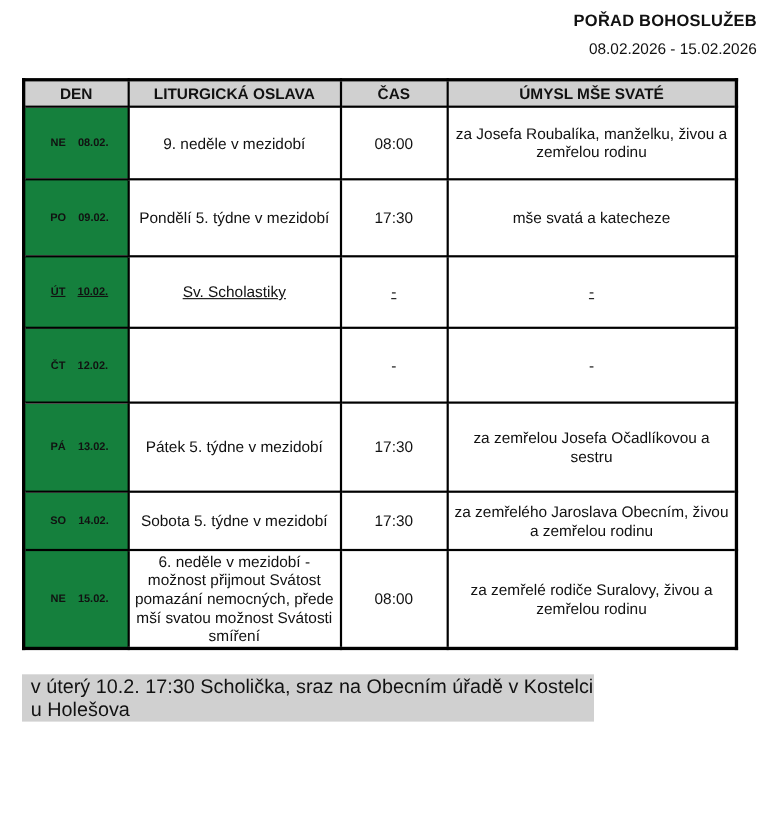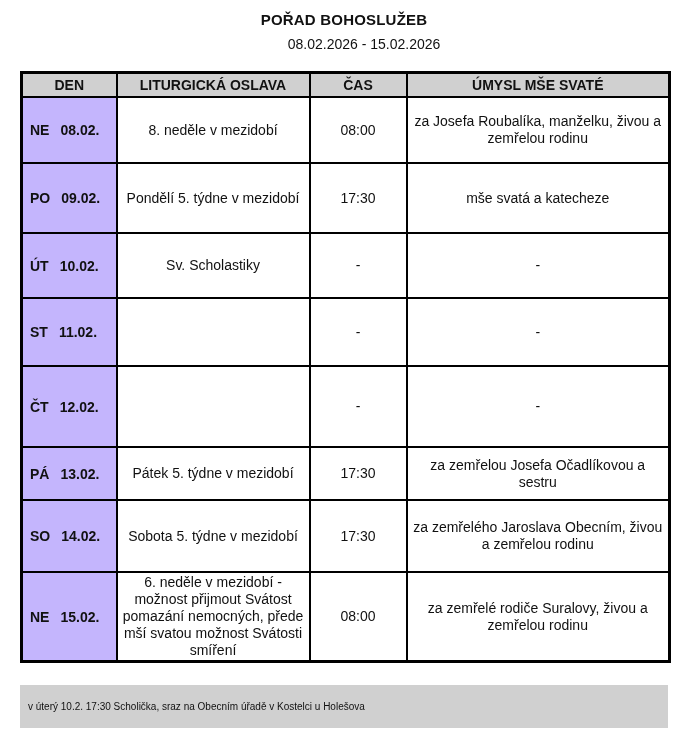--- a/index.html
+++ b/index.html
@@ -10,21 +10,21 @@
     font-family: "Liberation Sans", sans-serif;
     color: #111111;
   }
   .doc {
     width: 688px;
     height: 749px;
     position: relative;
     overflow: hidden;
   }
   .doc-header {
-    text-align: center;
+    text-align: right;
     padding-top: 10px;
   }
   .title-line {
     font-size: 15px;
     font-weight: bold;
     line-height: 20px;
     letter-spacing: 0.2px;
   }
   .date-line {
     font-size: 14px;
@@ -44,53 +44,53 @@
     overflow: hidden;
   }
   table.schedule th {
     background: #d0d0d0;
     font-size: 14px;
     font-weight: bold;
     height: 20px;
     padding: 1px 2px;
   }
   td.day {
-    background: #c4b5fd;
+    background: #15803d;
     font-weight: bold;
-    font-size: 14px;
-    text-align: left;
+    font-size: 10px;
+    text-align: center;
     padding-left: 7px;
     white-space: nowrap;
   }
   td.day .dt { margin-left: 11px; }
   td.cel, td.tim, td.int {
     font-size: 14px;
     text-align: center;
     padding: 1px 2px;
     line-height: 17px;
     vertical-align: middle;
   }
   tbody tr:nth-child(1) { height: 66px; }
   tbody tr:nth-child(2) { height: 70px; }
-  tbody tr:nth-child(3) { height: 65px; }
+  tbody tr:nth-child(3) { height: 65px; text-decoration: underline; }
   tbody tr:nth-child(4) { height: 68px; }
   tbody tr:nth-child(5) { height: 81px; }
   tbody tr:nth-child(6) { height: 53px; }
   tbody tr:nth-child(7) { height: 72px; }
   tbody tr:nth-child(8) { height: 88px; }
   .footer-bar {
     margin: 22px 20px 0 20px;
-    width: 648px;
+    width: 520px;
     height: 43px;
     background: #d0d0d0;
     display: flex;
     align-items: center;
     box-sizing: border-box;
     padding-left: 8px;
-    font-size: 10px;
+    font-size: 18px;
   }
 </style>
 </head>
 <body>
 
 <div class="doc">
 
   <div class="doc-header">
     <div class="title-line">POŘAD BOHOSLUŽEB</div>
     <div class="date-line">08.02.2026 - 15.02.2026</div>
@@ -107,39 +107,33 @@
       <tr>
         <th>DEN</th>
         <th>LITURGICKÁ OSLAVA</th>
         <th>ČAS</th>
         <th>ÚMYSL MŠE SVATÉ</th>
       </tr>
     </thead>
     <tbody>
       <tr>
         <td class="day"><span>NE</span><span class="dt">08.02.</span></td>
-        <td class="cel">8. neděle v mezidobí</td>
+        <td class="cel">9. neděle v mezidobí</td>
         <td class="tim">08:00</td>
         <td class="int">za Josefa Roubalíka, manželku, živou a zemřelou rodinu</td>
       </tr>
       <tr>
         <td class="day"><span>PO</span><span class="dt">09.02.</span></td>
         <td class="cel">Pondělí 5. týdne v mezidobí</td>
         <td class="tim">17:30</td>
         <td class="int">mše svatá a katecheze</td>
       </tr>
       <tr>
         <td class="day"><span>ÚT</span><span class="dt">10.02.</span></td>
         <td class="cel">Sv. Scholastiky</td>
-        <td class="tim">-</td>
-        <td class="int">-</td>
-      </tr>
-      <tr>
-        <td class="day"><span>ST</span><span class="dt">11.02.</span></td>
-        <td class="cel"></td>
         <td class="tim">-</td>
         <td class="int">-</td>
       </tr>
       <tr>
         <td class="day"><span>ČT</span><span class="dt">12.02.</span></td>
         <td class="cel"></td>
         <td class="tim">-</td>
         <td class="int">-</td>
       </tr>
       <tr>

